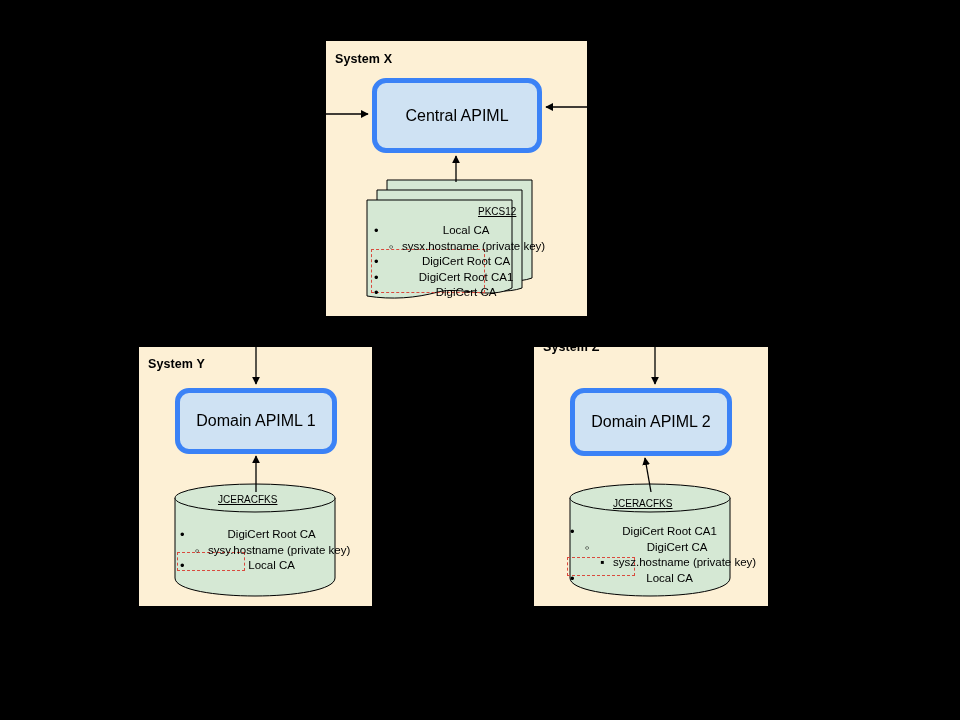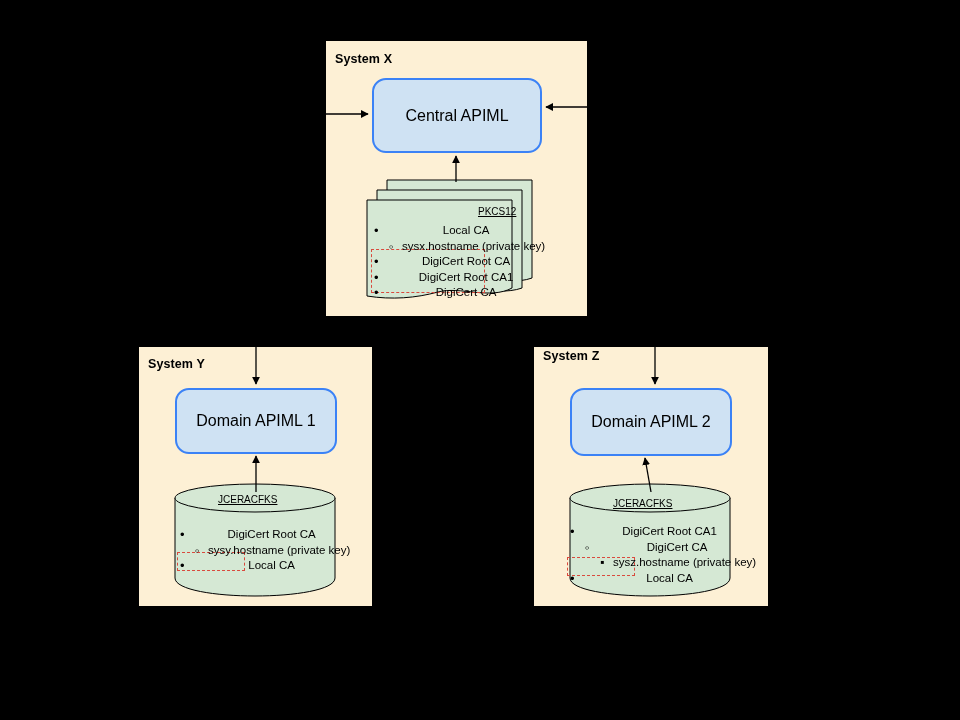--- a/index.html
+++ b/index.html
@@ -33,21 +33,21 @@
     font-weight: bold;
     color: #000000;
     letter-spacing: 0.1px;
     white-space: nowrap;
   }
 
   
   .apiml-box {
     position: absolute;
     background: #cfe2f3;
-    border: 2px solid #3b82f6;
+    border: 5px solid #3b82f6;
     border-radius: 14px;
     box-sizing: border-box;
     display: flex;
     align-items: center;
     justify-content: center;
     color: #000000;
     font-size: 16px;
     white-space: nowrap;
   }
 
@@ -111,21 +111,21 @@
 
 <div id="stage">
 
   <div class="system-box" style="left:325px; top:40px; width:263px; height:277px;"></div>
   <div class="system-title" style="left:335px; top:52px;">System X</div>
 
   <div class="system-box" style="left:138px; top:346px; width:235px; height:261px;"></div>
   <div class="system-title" style="left:148px; top:357px;">System Y</div>
 
   <div class="system-box" style="left:533px; top:346px; width:236px; height:261px;"></div>
-  <div class="system-title" style="left:543px; top:349px;">System Z</div>
+  <div class="system-title" style="left:543px; top:340px;">System Z</div>
 
   <svg class="overlay" viewBox="0 0 960 720">
     <defs>
       <marker id="arrowhead" viewBox="0 0 10 10" refX="9" refY="5" markerWidth="6" markerHeight="6" orient="auto-start-reverse">
         <path d="M 0 0 L 10 5 L 0 10 z" fill="#000000"></path>
       </marker>
     </defs>
 
     <g>
 

